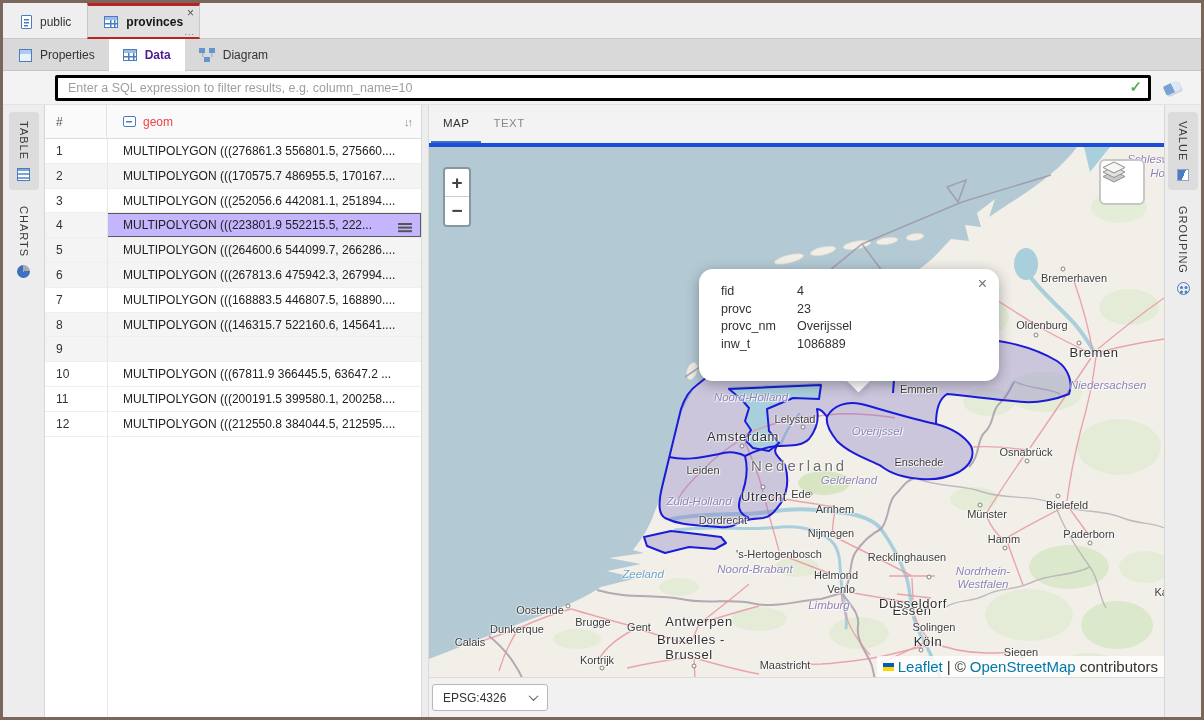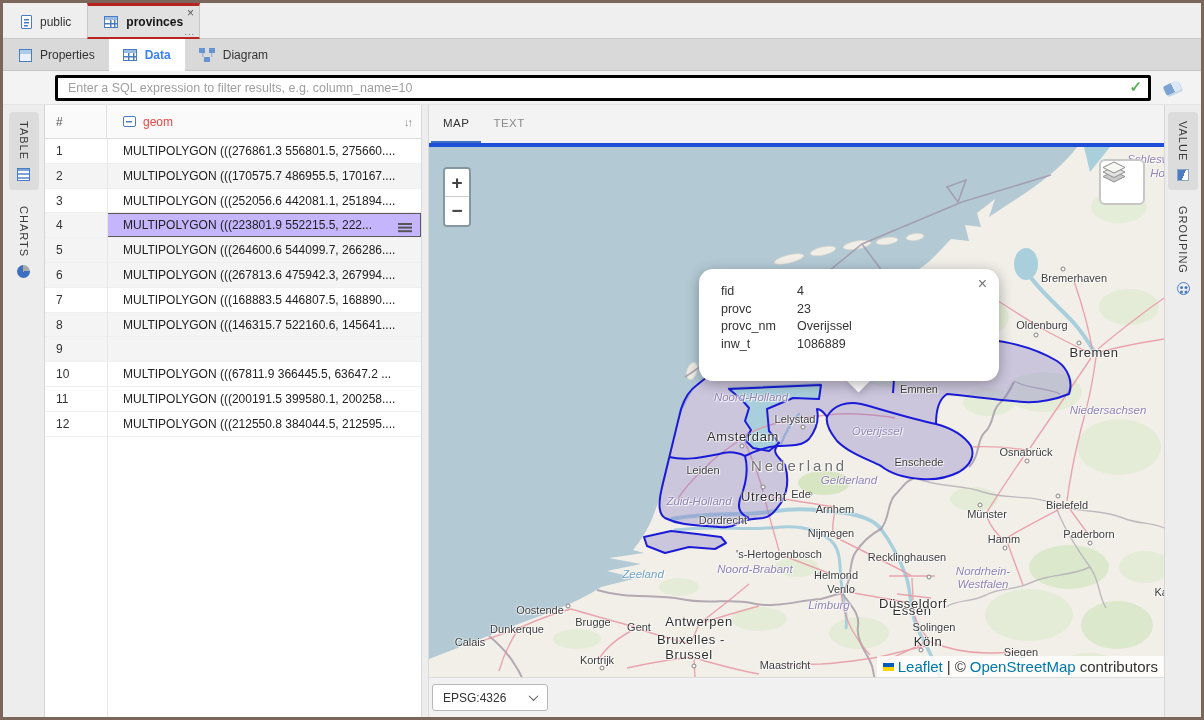--- a/index.html
+++ b/index.html
@@ -14,21 +14,21 @@
   .etab.active{background:#e1e1e1;border-top:3px solid #b92421;border-bottom:2px solid #b92421;
     border-left:1px solid #c8c8c8;border-right:1px solid #c8c8c8;}
   .etab.active .etab-label{font-weight:bold;color:#151515;}
   .etab-close{position:absolute;top:1px;right:5px;font-size:12px;color:#555;line-height:12px;}
   .etab-more{position:absolute;bottom:0;right:4px;font-size:9px;color:#666;letter-spacing:1px;line-height:9px;}
 
   
   .vtabs{height:32px;background:#d9d9d9;border-bottom:1px solid #c4c4c4;display:flex;align-items:stretch;padding-left:2px;}
   .vtab{display:inline-flex;align-items:center;gap:8px;padding:0 14px;height:32px;}
   .vtab.active{background:#ffffff;}
-  .vtab.active .vtab-label{font-weight:bold;color:#3b82f6;}
+  .vtab.active .vtab-label{font-weight:bold;color:#4c1d95;}
 
   
   .filter-row{height:34px;background:#f3f3f3;display:flex;align-items:center;padding:0 14px 0 52px;border-bottom:1px solid #e3e3e3;}
   .filter-wrap{flex:1;position:relative;height:26px;}
   .filter-input{width:100%;height:26px;border:3px solid #000000;border-radius:2px;padding:0 32px 0 10px;
     font-family:"Liberation Sans",sans-serif;font-size:12.5px;color:#333;background:#fff;outline:none;}
   .filter-input::placeholder{color:#9f9f9f;}
   .filter-check{position:absolute;right:9px;top:50%;transform:translateY(-54%);color:#58ae52;font-weight:bold;font-size:15px;}
   .eraser-btn{width:30px;height:26px;display:flex;align-items:center;justify-content:center;margin-left:6px;}
   .i-eraser{width:16px;height:10px;border-radius:2px;transform:rotate(-25deg);
@@ -395,21 +395,21 @@
             <div class="mdot" style="left: 139px; top: 459px;"></div>
             <div class="mdot" style="left: 173px; top: 521px;"></div>
             <div class="mdot" style="left: 372px; top: 518px;"></div>
           </div>
         <div>
             <div class="mlabel region" style="left: 726px; top: 12px;">Schleswig-</div>
             <div class="mlabel region" style="left: 742px; top: 26px;">Holstein</div>
             <div class="mlabel city" style="left: 645px; top: 131px;">Bremerhaven</div>
             <div class="mlabel city" style="left: 613px; top: 178px;">Oldenburg</div>
             <div class="mlabel city-lg" style="left: 665px; top: 205px;">Bremen</div>
-            <div class="mlabel region" style="left: 679px; top: 263px;">Niedersachsen</div>
+            <div class="mlabel region" style="left: 679px; top: 238px;">Niedersachsen</div>
             <div class="mlabel city" style="left: 490px; top: 242px;">Emmen</div>
             <div class="mlabel region" style="left: 448px; top: 284px;">Overijssel</div>
             <div class="mlabel city" style="left: 490px; top: 315px;">Enschede</div>
             <div class="mlabel city" style="left: 597px; top: 305px;">Osnabrück</div>
             <div class="mlabel region" style="left: 322px; top: 250px;">Noord-Holland</div>
             <div class="mlabel city" style="left: 366px; top: 272px;">Lelystad</div>
             <div class="mlabel city-lg" style="left: 314px; top: 289px;">Amsterdam</div>
             <div class="mlabel country" style="left: 370px; top: 318px;">Nederland</div>
             <div class="mlabel city" style="left: 274px; top: 323px;">Leiden</div>
             <div class="mlabel region" style="left: 420px; top: 333px;">Gelderland</div>

